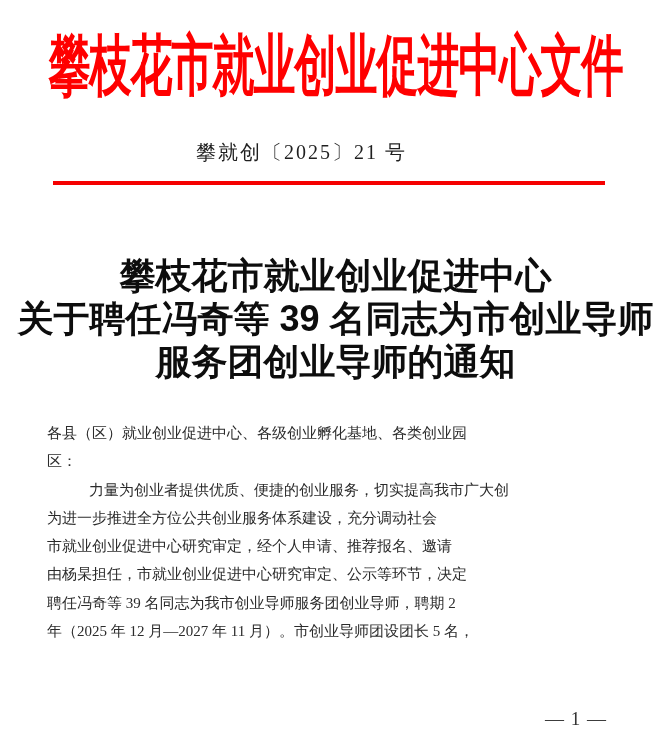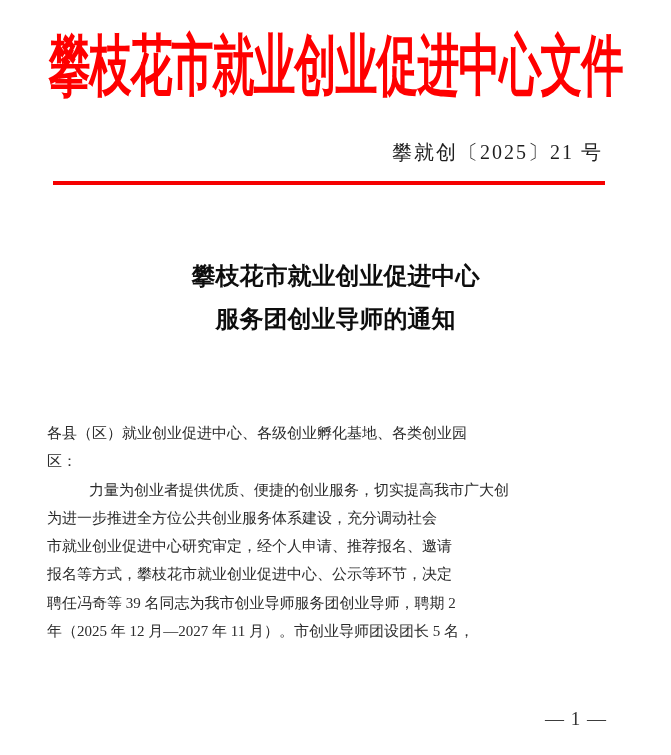--- a/index.html
+++ b/index.html
@@ -35,21 +35,21 @@
     transform: scaleY(1.58);
     font-family: "Liberation Serif", serif;
   }
 
   
   .doc-number {
     position: absolute;
     top: 139px;
     left: 0;
     width: 603px;
-    text-align: right;
+    text-align: center;
     font-size: 20px;
     letter-spacing: 2px;
     color: #1f1f1f;
     white-space: nowrap;
   }
 
   
   .red-line {
     position: absolute;
     top: 181px;
@@ -61,21 +61,21 @@
 
   
   .doc-title {
     position: absolute;
     top: 254px;
     left: 0;
     width: 671px;
     text-align: center;
     font-family: "Liberation Sans", sans-serif;
     font-weight: bold;
-    font-size: 24px;
+    font-size: 36px;
     line-height: 43px;
     color: #0d0d0d;
   }
   .doc-title .title-line {
     white-space: nowrap;
   }
 
   
   .body-text {
     position: absolute;
@@ -110,31 +110,32 @@
 <div class="org-title-wrap">
   <div class="org-title">攀枝花市就业创业促进中心文件</div>
 </div>
 
 <div class="doc-number">攀就创〔2025〕21 号</div>
 
 <div class="red-line"></div>
 
 <div class="doc-title">
     <div class="title-line">攀枝花市就业创业促进中心</div>
+    <div class="title-line">关于聘任冯奇等 39 名同志为市创业导师</div>
     <div class="title-line">服务团创业导师的通知</div>
   </div>
 
 <div class="body-text">
   <div class="salutation">
       <div class="body-line">各县（区）就业创业促进中心、各级创业孵化基地、各类创业园</div>
       <div class="body-line">区：</div>
     </div>
   <div class="paragraph">
       <div class="body-line">力量为创业者提供优质、便捷的创业服务，切实提高我市广大创</div>
       <div class="body-line">为进一步推进全方位公共创业服务体系建设，充分调动社会</div>
       <div class="body-line">市就业创业促进中心研究审定，经个人申请、推荐报名、邀请</div>
-      <div class="body-line">报名等方式，攀枝花市就业创业促进中心、公示等环节，决定</div>
+      <div class="body-line">由杨杲担任，市就业创业促进中心研究审定、公示等环节，决定</div>
       <div class="body-line">聘任冯奇等 39 名同志为我市创业导师服务团创业导师，聘期 2</div>
       <div class="body-line">年（2025 年 12 月—2027 年 11 月）。市创业导师团设团长 5 名，</div>
     </div>
 </div>
 
 <div class="page-number">— 1 —</div>
 
 </body></html>

